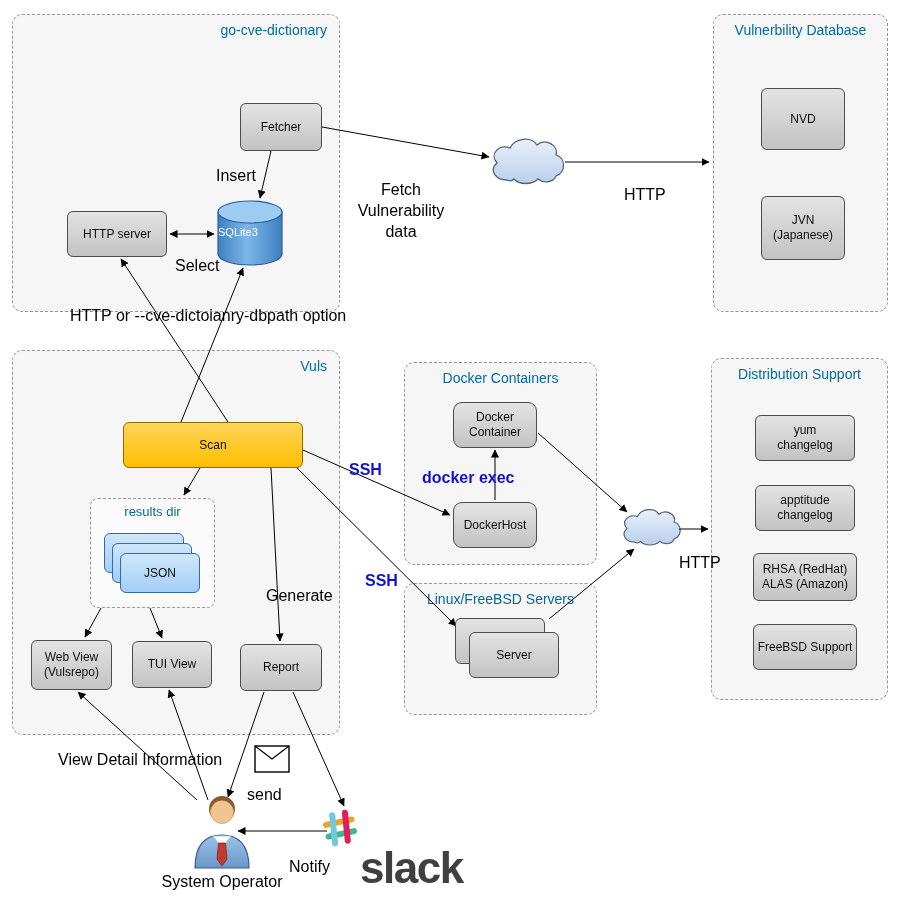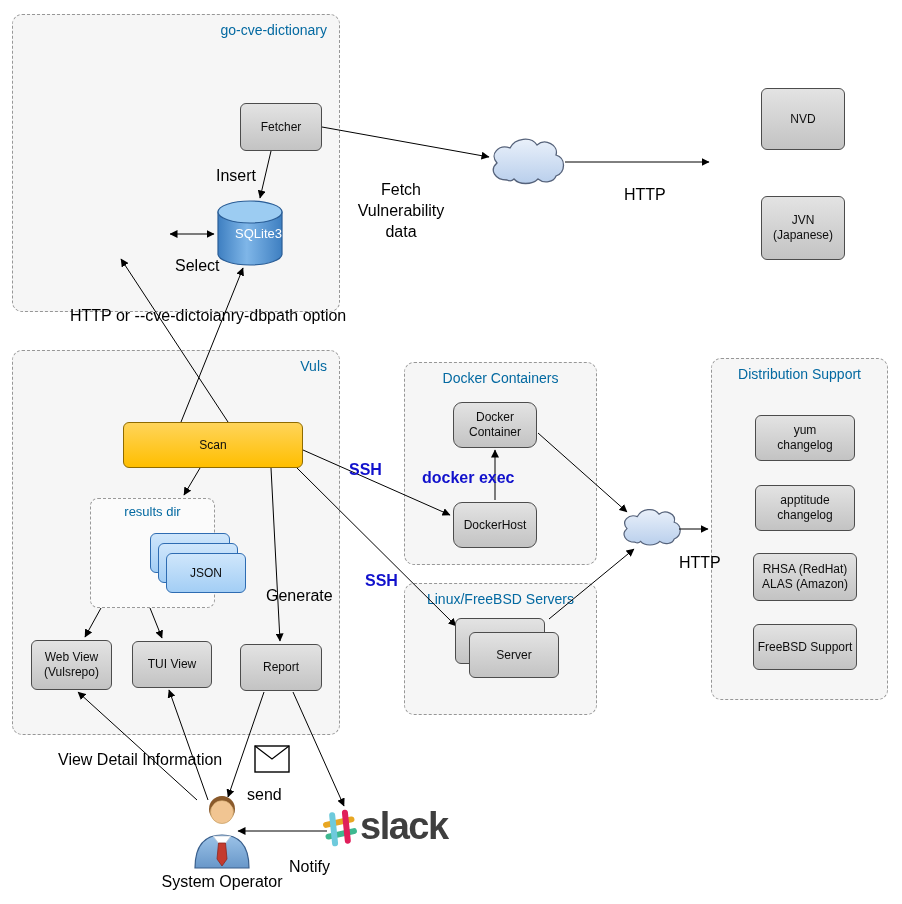--- a/index.html
+++ b/index.html
@@ -7,34 +7,37 @@
           font-family:"Liberation Sans",sans-serif;color:#111;overflow:hidden;}
   .group{position:absolute;border:1.5px dashed #979797;background:#f6f6f6;border-radius:10px;box-sizing:border-box;}
   .group-inner{position:absolute;border:1.2px dashed #9a9a9a;background:#fbfbfb;border-radius:8px;box-sizing:border-box;}
   .group-title{font-size:14px;color:#0369a1;padding:7px 12px;white-space:nowrap;}
   .tr{text-align:right;} .tc{text-align:center;}
   .node{position:absolute;border:1px solid #4c4c4c;background:linear-gradient(#e3e3e3,#c3c3c3);
         border-radius:6px;display:flex;align-items:center;justify-content:center;text-align:center;
         font-size:12px;line-height:1.25;color:#0d0d0d;white-space:pre-line;box-sizing:border-box;}
   .r8{border-radius:9px;}
   .yellow{background:linear-gradient(#ffd45a,#ffbe00);border-color:#8f6b00;text-align:right;}
-  .bluebox{background:linear-gradient(#cfe6fb,#a3cef5);border-color:#2e6cb2;margin-left:46px;}
+  .bluebox{background:linear-gradient(#cfe6fb,#a3cef5);border-color:#2e6cb2;}
   .lbl{position:absolute;font-size:16px;color:#000;white-space:pre-line;line-height:1.3;}
   .lbl-blue{color:#1111cc;font-weight:bold;}
-  .cyl-label{position:absolute;font-size:13px;color:#ffffff;text-align:right;}
-  .slack-word{position:absolute;font-size:38px;font-weight:bold;color:#3f3f3f;letter-spacing:-1.5px;}
+  .cyl-label{position:absolute;font-size:11px;color:#ffffff;text-align:left;}
+  .slack-word{position:absolute;font-size:44px;font-weight:bold;color:#3f3f3f;letter-spacing:-1.5px;margin-top:38px;}
   svg{position:absolute;left:0;top:0;}
 </style>
 </head>
 <body>
 
 <div class="canvas">
 
   <div class="group" style="left:12px;top:14px;width:328px;height:298px">
     <div class="group-title tr">go-cve-dictionary</div>
+  </div>
+  <div class="group" style="left:713px;top:14px;width:175px;height:298px">
+    <div class="group-title tc">Vulnerbility Database</div>
   </div>
   <div class="group" style="left:12px;top:350px;width:328px;height:385px">
     <div class="group-title tr">Vuls</div>
   </div>
   <div class="group" style="left:404px;top:362px;width:193px;height:203px">
     <div class="group-title tc">Docker Containers</div>
   </div>
   <div class="group" style="left:404px;top:583px;width:193px;height:132px">
     <div class="group-title tc">Linux/FreeBSD Servers</div>
   </div>
@@ -118,20 +121,21 @@
       <path d="M -27 72 C -27 47 -15 39 0 39 C 15 39 27 47 27 72 Z" fill="url(#suitGrad)" stroke="#3a5f8c" stroke-width="1.2"></path>
       <path d="M -9 40 L 0 52 L 9 40 Z" fill="#ffffff" stroke="#b9c6d6" stroke-width="0.8"></path>
       <path d="M -3.5 47 L 3.5 47 L 5 63 L 0 70 L -5 63 Z" fill="#c43a2e" stroke="#8c2620" stroke-width="0.8"></path>
       <circle cx="0" cy="13" r="13" fill="#8a5a2b"></circle>
       <circle cx="0" cy="16" r="11.5" fill="#f1c592" stroke="#caa36a" stroke-width="0.8"></circle>
       <path d="M -11.5 12 A 11.5 11.5 0 0 1 11.5 12 L 9 9 A 9.5 7 0 0 0 -9 9 Z" fill="#8a5a2b"></path>
     </g>
   </svg>
 
   <div class="node" style="left:240px;top:103px;width:82px;height:48px">Fetcher</div>
+  <div class="node" style="left:67px;top:211px;width:100px;height:46px">HTTP server</div>
   <div class="cyl-label" style="left:218px;top:226px;width:64px">SQLite3</div>
 
   <div class="node" style="left:761px;top:88px;width:84px;height:62px">NVD</div>
   <div class="node" style="left:761px;top:196px;width:84px;height:64px">JVN
 (Japanese)</div>
 
   <div class="node yellow" style="left:123px;top:422px;width:180px;height:46px">Scan</div>
 
   <div class="node bluebox" style="left:104px;top:533px;width:80px;height:40px"></div>
   <div class="node bluebox" style="left:112px;top:543px;width:80px;height:40px"></div>

